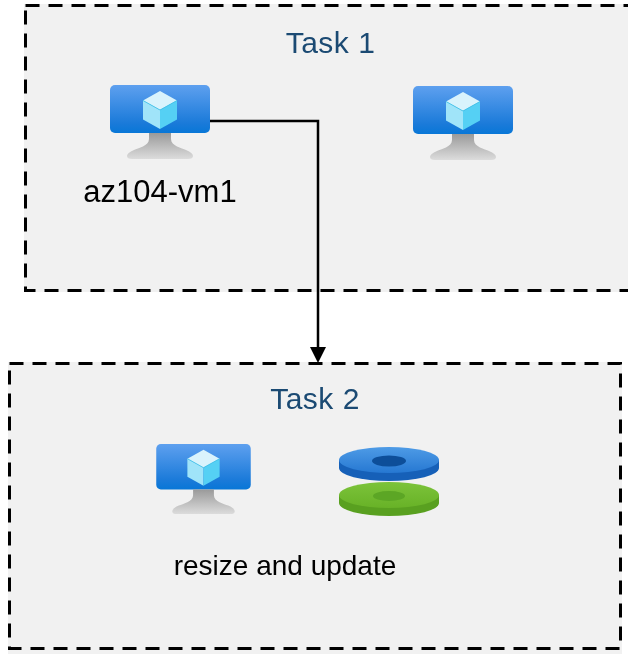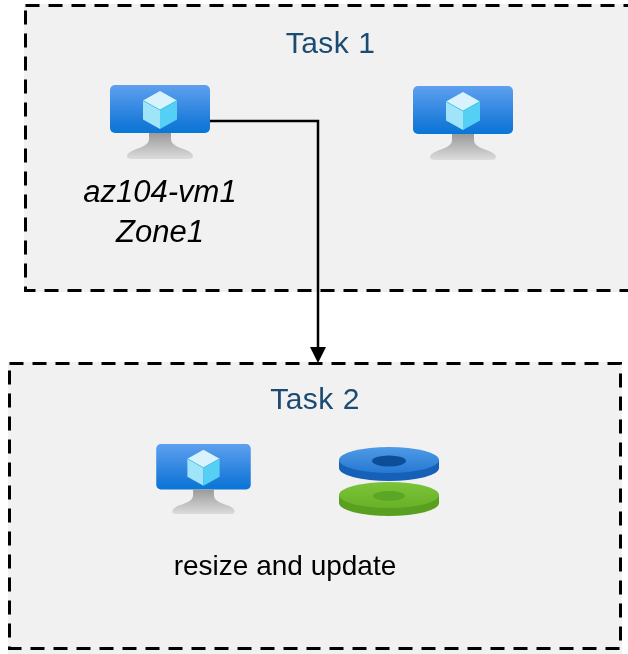--- a/index.html
+++ b/index.html
@@ -14,21 +14,21 @@
   .task-title{
     position:absolute;left:0;width:100%;text-align:center;
     font-size:30px;color:#1B4A73;letter-spacing:0.5px;
   }
   .box1 .task-title{top:22px;}
   .box2 .task-title{top:20px;}
   .icon{position:absolute;}
   .icon svg{display:block;width:100%;height:100%;}
   .vm-label{
     position:absolute;text-align:center;color:#000;
-    font-size:31px;line-height:40px;font-style:italic;
+    font-size:31px;line-height:40px;
   }
   .label-vm1{left:35px;top:172px;width:250px;}
   .label-vm2{left:338px;top:172px;width:250px;}
   .caption{
     position:absolute;left:135px;top:550px;width:300px;text-align:center;
     color:#000;font-size:28px;
   }
   .arrow-overlay{position:absolute;left:0;top:0;width:628px;height:654px;pointer-events:none;z-index:5;}
   .defs-holder{position:absolute;width:0;height:0;overflow:hidden;}
 </style>
@@ -93,21 +93,20 @@
     <div class="task-title">Task 2</div>
   </div>
 
   <div class="icon" style="left:110px;top:85px;width:100px;height:76px;">
     <svg viewBox="0 0 100 76">
         <use href="#sym-vm"></use>
       </svg>
   </div>
   <div class="vm-label label-vm1">
     <div>az104-vm1</div>
-    <div>Zone1</div>
   </div>
 
   <div class="icon" style="left:413px;top:86px;width:100px;height:76px;">
     <svg viewBox="0 0 100 76">
         <use href="#sym-vm"></use>
       </svg>
   </div>
 
   <div class="icon" style="left:156px;top:444px;width:95px;height:72px;">
     <svg viewBox="0 0 100 76">

